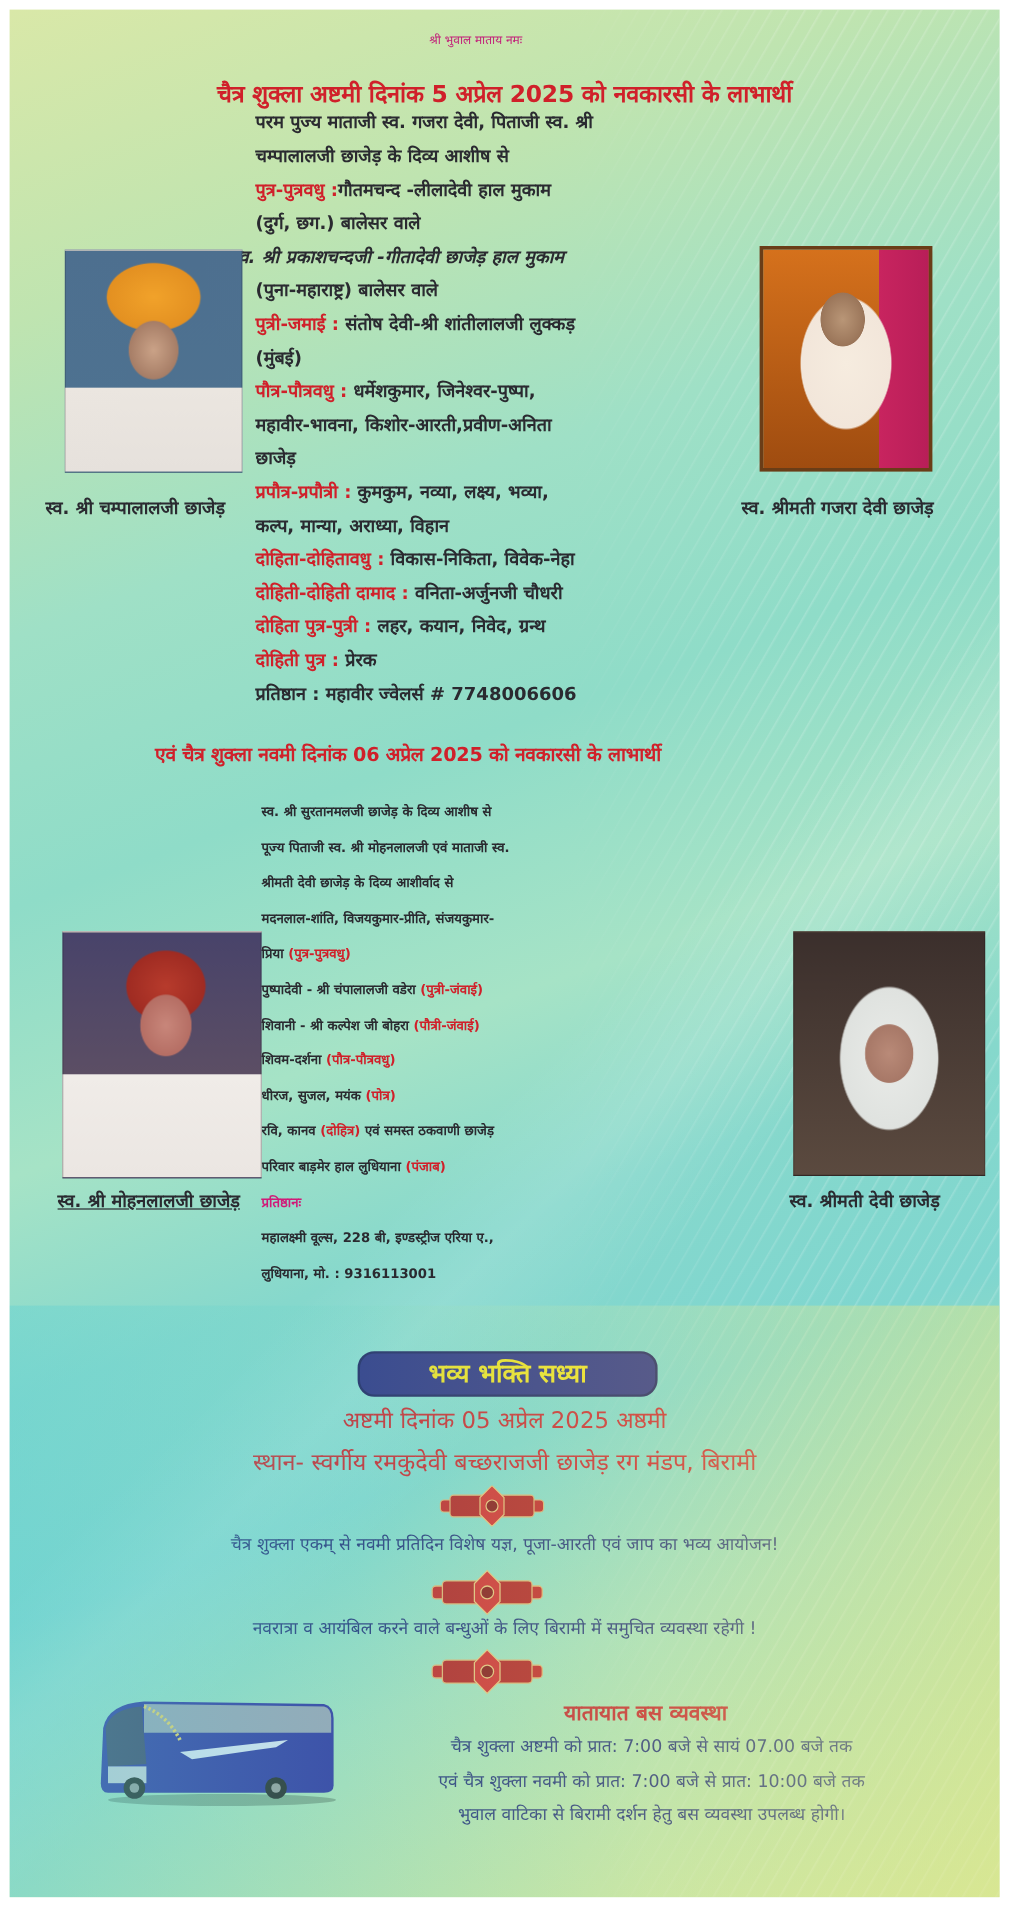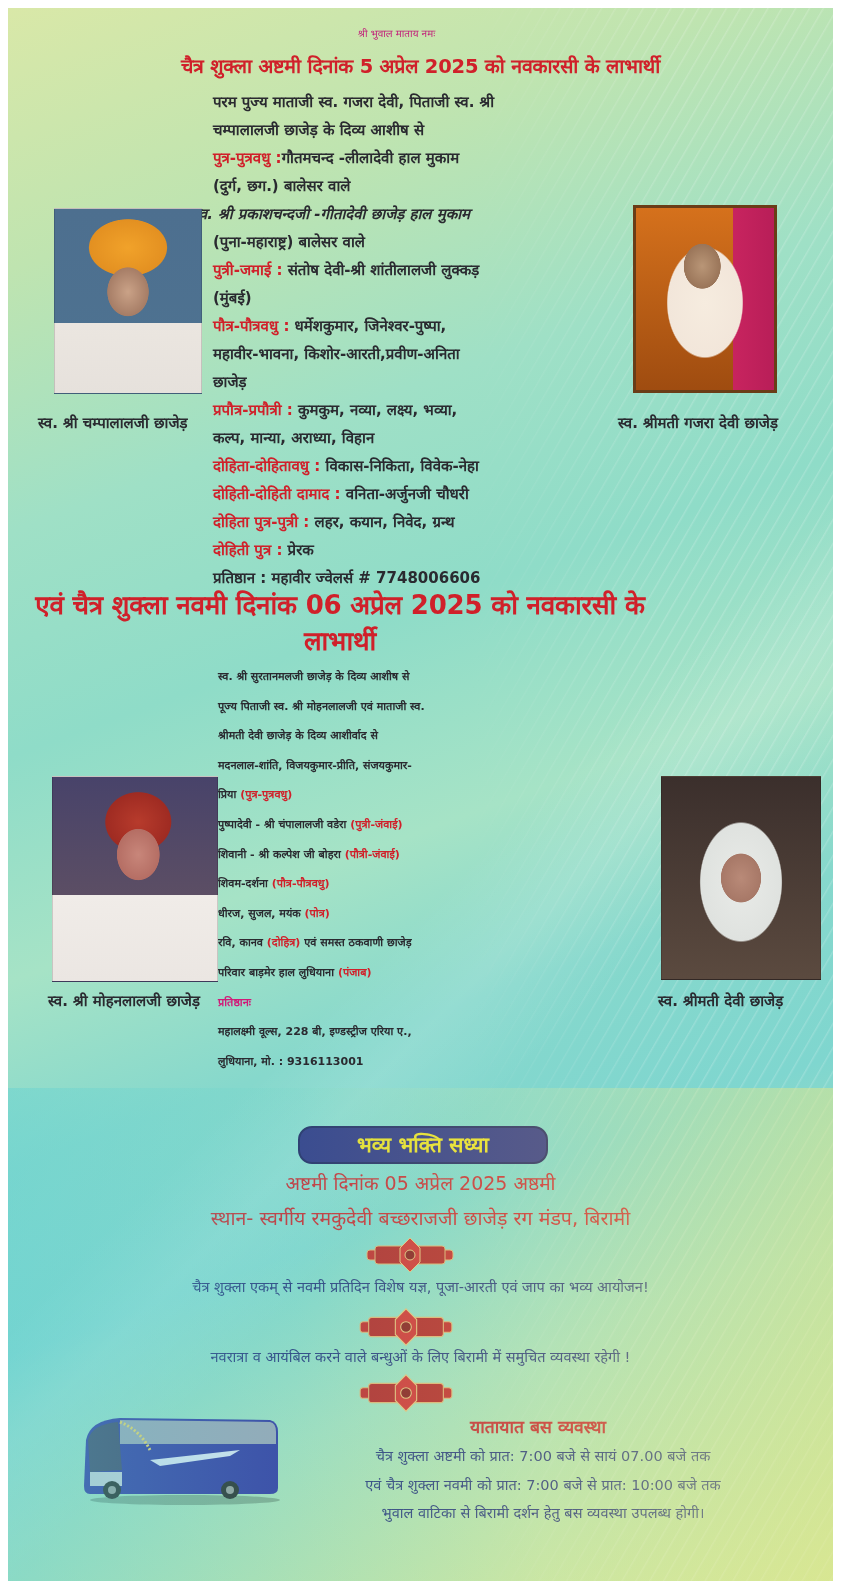--- a/index.html
+++ b/index.html
@@ -23,22 +23,22 @@
     .card::after {
       content: ""; position: absolute; left: 0; right: 0; top: 1080px; bottom: 0;
       background: linear-gradient(90deg, rgba(100,210,210,0.45) 0%, rgba(120,215,200,0.2) 35%, rgba(220,235,160,0.25) 65%, rgba(220,230,140,0.55) 100%);
       pointer-events: none;
     }
 
     .abs { position: absolute; }
     .center { text-align: center; }
     .invocation { top: 18px; left: 0; width: 777px; font-size: 10px; color: #c2217a; }
     .heading-red { color: #d0202a; font-weight: bold; font-family: "DejaVu Sans", sans-serif; }
-    .h1 { top: 44px; left: 0; width: 825px; font-size: 19.5px; letter-spacing: -0.2px; }
-    .h2 { top: 578px; left: 0; width: 664px; font-size: 26px; letter-spacing: -0.2px; }
+    .h1 { top: 56px; left: 0; width: 825px; font-size: 19.5px; letter-spacing: -0.2px; }
+    .h2 { top: 609px; left: 0; width: 664px; font-size: 16px; letter-spacing: -0.2px; }
 
     .block { left: 205px; width: 400px; font-weight: bold; color: #2a2a30; font-size: 15px; line-height: 28px; }
     .block1 { top: 80px; }
     .block2 { top: 654px; left: 210px; width: 410px; line-height: 29.6px; font-size: 11px; }
     .red { color: #d0202a; }
     .pink { color: #d01a78; }
 
     .photo { border: 1px solid rgba(0,0,0,0.15); }
     .photo-1 { left: 46px; top: 200px; width: 148px; height: 186px;
       background:
@@ -63,21 +63,21 @@
     }
     .photo-4 { left: 653px; top: 768px; width: 160px; height: 204px;
       background:
         radial-gradient(ellipse 33px 40px at 50% 50%, #b98a78 0%, #a77867 60%, transparent 62%),
         radial-gradient(ellipse 62px 90px at 50% 52%, #e9ebe8 0%, #dfe2df 65%, transparent 67%),
         linear-gradient(180deg, #3b2f2c 0%, #5b4a3f 100%);
     }
     .caption { font-size: 15px; font-weight: bold; color: #2a2a30; white-space: nowrap; }
     .cap-1 { left: 30px; top: 404px; }
     .cap-2 { left: 610px; top: 404px; }
-    .cap-3 { left: 40px; top: 982px; }
+    .cap-3 { left: 40px; top: 982px; text-decoration: underline; }
     .cap-4 { left: 650px; top: 982px; }
 
     .pill { left: 290px; top: 1118px; width: 250px; height: 38px; border-radius: 14px;
       background: #2b2a82; border: 2px solid #1c1b5e; color: #f7e21c; font-weight: bold;
       font-size: 21px; line-height: 34px; text-align: center; }
     .date-line { top: 1162px; left: 0; width: 825px; font-size: 19px; color: #d0202a; }
     .venue-line { top: 1196px; left: 0; width: 825px; font-size: 19.5px; color: #d0202a; }
 
     .ornament { width: 90px; height: 34px; position: absolute; }
     .orn-1 { left: 357px; top: 1230px; }

